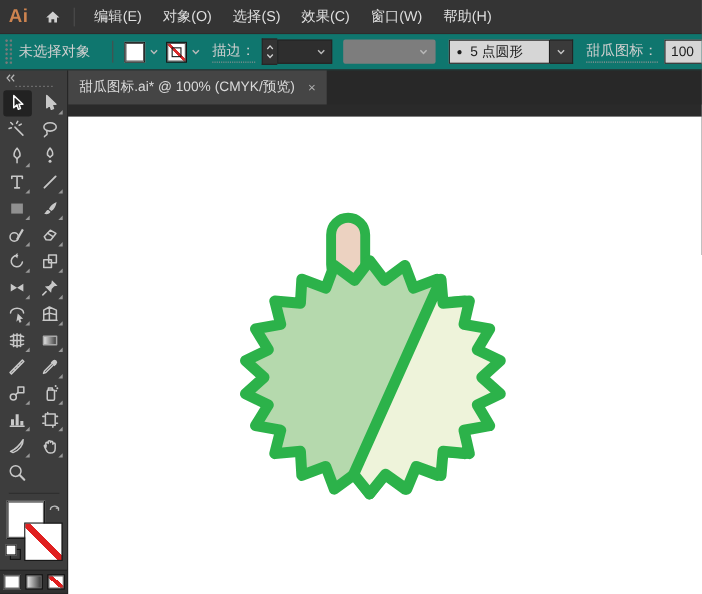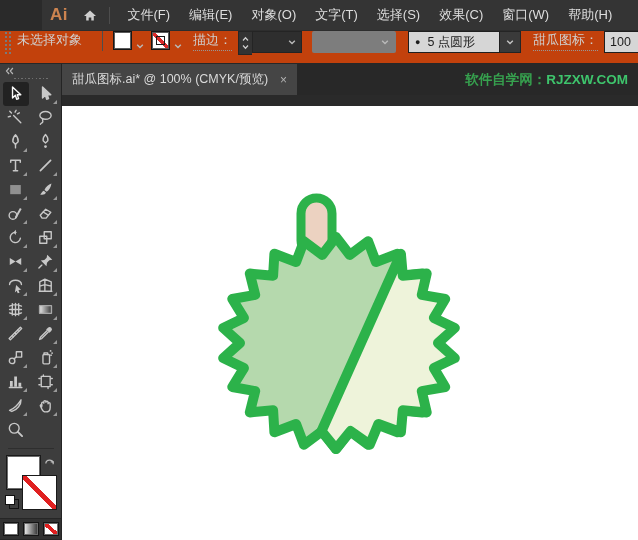--- a/index.html
+++ b/index.html
@@ -5,30 +5,30 @@
   html,body{margin:0;padding:0;}
   body{
     width:638px;height:540px;overflow:hidden;background:#2a2a2a;
     font-family:"Liberation Sans","DejaVu Sans",sans-serif;
     -webkit-font-smoothing:antialiased;user-select:none;
   }
   .spacer{flex:1;}
   svg{display:block;}
 
   
-  .menubar{height:30px;background:#343434;display:flex;align-items:center;color:#dedede;font-size:13px;margin-left:42px;}
+  .menubar{height:30px;background:#343434;display:flex;align-items:center;color:#dedede;font-size:13px;}
   .logo{color:#cd8450;font-weight:bold;font-size:17px;padding:0 9px 0 8px;letter-spacing:.5px;}
   .iconbtn{background:none;border:none;color:#cfcfcf;display:flex;align-items:center;justify-content:center;padding:0 5px;height:30px;cursor:pointer;}
   .mb-div{width:1px;height:17px;background:#4d4d4d;margin:0 8px 0 6px;}
   .menus{display:flex;align-items:center;height:30px;}
   .menu-item{padding:0 9.5px;line-height:30px;white-space:nowrap;cursor:default;}
 
   
-  .controlbar{height:34px;background:#c2410c;border-top:1px solid #2d2d2d;border-bottom:1px solid #272727;
-    display:flex;align-items:flex-start;font-size:13px;color:#cfcfcf;box-sizing:border-box;overflow:hidden;}
+  .controlbar{height:34px;background:#0f766e;border-top:1px solid #2d2d2d;border-bottom:1px solid #272727;
+    display:flex;align-items:center;font-size:13px;color:#cfcfcf;box-sizing:border-box;overflow:hidden;}
   .grip{width:7px;height:24px;margin:0 6px 0 4px;
     background-image:radial-gradient(#7a7a7a 1px,transparent 1.2px);background-size:4px 4px;}
   .cb-label{white-space:nowrap;margin-right:10px;}
   .cb-div{width:1px;height:20px;background:#4d4d4d;margin:0 10px;}
   .swatch{width:17px;height:17px;background:#fff;border:1px solid #161616;box-shadow:0 0 0 1px #5a5a5a inset;display:inline-block;}
   .swatch.stroke{position:relative;background:
     linear-gradient(to top right,#fff 44%,#d92b2b 44%,#d92b2b 56%,#fff 56%);}
   .swatch.stroke::after{content:'';position:absolute;left:4px;top:4px;width:7px;height:7px;border:1px solid #1a1a1a;}
   .chev{background:none;border:none;color:#b9b9b9;padding:0 2px;margin:0 4px 0 1px;height:30px;display:flex;align-items:center;cursor:pointer;}
   .cb-link{white-space:nowrap;border-bottom:1px dotted #979797;padding-bottom:1px;margin:0 6px 0 4px;cursor:pointer;}
@@ -87,24 +87,22 @@
 
 <div class="menubar">
   <span class="logo">Ai</span>
   <button class="iconbtn">
     <svg width="16" height="16" viewBox="0 0 16 16">
         <path fill="currentColor" d="M2 9 L8 3.4 L14 9 H11.8 V13.4 H9.3 V10.4 H6.7 V13.4 H4.2 V9 Z"></path>
       </svg>
   </button>
   <span class="mb-div"></span>
   <nav class="menus" id="menus">
-      <span class="menu-item">文件(F)</span>
       <span class="menu-item">编辑(E)</span>
       <span class="menu-item">对象(O)</span>
-      <span class="menu-item">文字(T)</span>
       <span class="menu-item">选择(S)</span>
       <span class="menu-item">效果(C)</span>
       <span class="menu-item">窗口(W)</span>
       <span class="menu-item">帮助(H)</span>
     </nav>
   <div class="spacer"></div>
 
 </div>
 
 <div class="controlbar">
@@ -360,23 +358,20 @@
       <span class="mode m-none"></span>
     </div>
   </div>
 
   <div class="rightcol">
     <div class="tabstrip">
       <div class="tab">
         <span>甜瓜图标.ai* @ 100% (CMYK/预览)</span>
         <span class="tab-close">×</span>
       </div>
-      <div class="watermark">
-        <span class="wm1">软件自学网：</span><span class="wm2">RJZXW.COM</span>
-      </div>
     </div>
     <div class="canvas">
       <svg id="artwork" width="576" height="445" viewBox="0 0 576 445">
           <rect x="239" y="92" width="31" height="58" rx="15.5" fill="#ecd2c1" stroke="#2cb24a" stroke-width="9"></rect>
           <path d="M274.0 131.0 L 287.7 148.9 L 306.1 135.3 L 313.9 156.0 L 335.6 147.8 L 336.9 169.7 L 360.2 167.6 L 354.8 188.9 L 377.7 193.0 L 366.1 211.9 L 386.8 221.9 L 370.0 237.0 L 386.8 252.1 L 366.1 262.1 L 377.7 281.0 L 354.8 285.1 L 360.2 306.4 L 336.9 304.3 L 335.6 326.2 L 313.9 318.0 L 306.1 338.7 L 287.7 325.1 L 274.0 343.0 L 260.3 325.1 L 241.9 338.7 L 234.1 318.0 L 212.4 326.2 L 211.1 304.3 L 187.8 306.4 L 193.2 285.1 L 170.3 281.0 L 181.9 262.1 L 161.2 252.1 L 178.0 237.0 L 161.2 221.9 L 181.9 211.9 L 170.3 193.0 L 193.2 188.9 L 187.8 167.6 L 211.1 169.7 L 212.4 147.8 L 234.1 156.0 L 241.9 135.3 L 260.3 148.9 Z" fill="#b5d9ad" stroke="#2cb24a" stroke-width="10" stroke-linejoin="round"></path>
           <path d="M338.9 147.8 L 340.8 169.7 L 364.7 167.6 L 359.8 188.9 L 383.2 193.0 L 371.9 211.9 L 392.8 221.9 L 376.0 237.0 L 392.8 252.1 L 371.9 262.1 L 383.2 281.0 L 359.8 285.1 L 364.7 306.4 L 340.8 304.3 L 338.9 326.2 L 316.4 318.0 L 307.8 338.7 L 288.5 325.1 L 274.0 343.0 L 259.5 325.1 Z" fill="#eef3da" stroke="#2cb24a" stroke-width="10" stroke-linejoin="round"></path>
         </svg>
     </div>
   </div>
 

